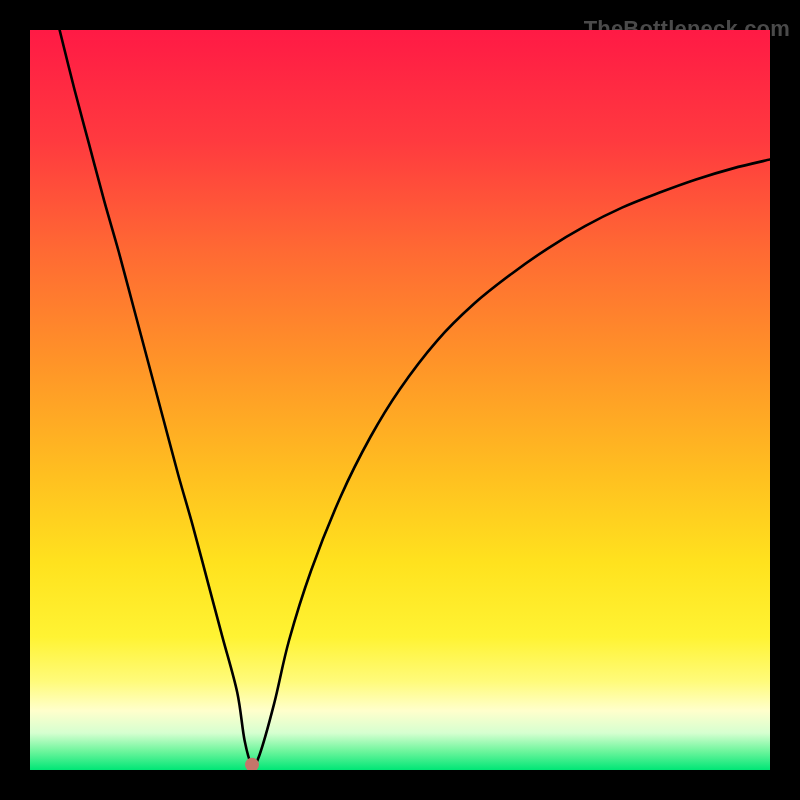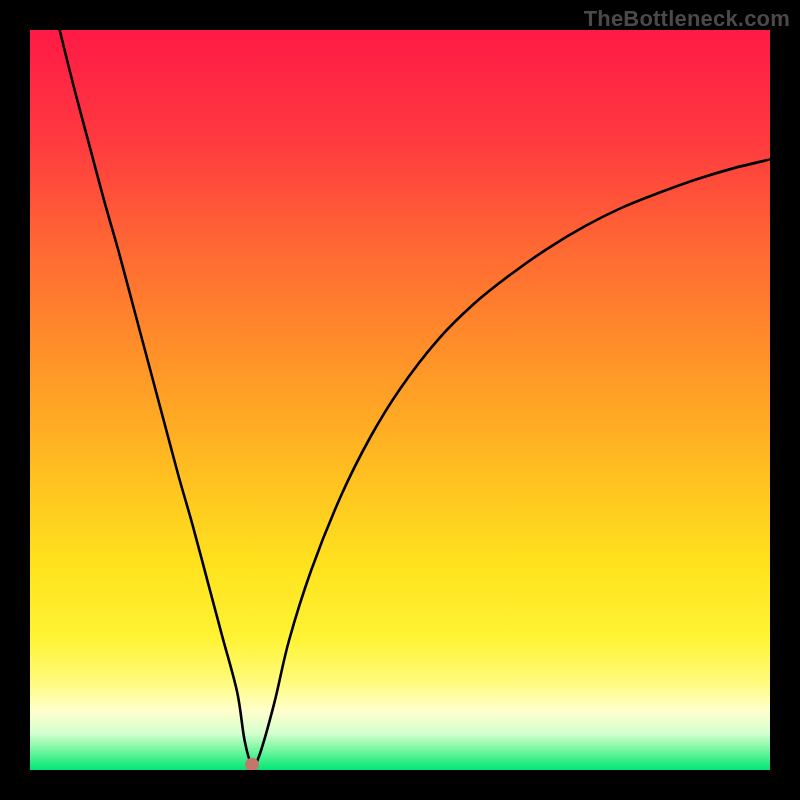--- a/index.html
+++ b/index.html
@@ -12,21 +12,21 @@
     font-family: Arial, Helvetica, sans-serif;
   }
   .frame {
     position: relative;
     width: 800px;
     height: 800px;
     background: #000;
   }
   .watermark {
     position: absolute;
-    top: 6px;
+    top: 16px;
     right: 10px;
     color: #4a4a4a;
     font-size: 22px;
     font-weight: 600;
     letter-spacing: 0.2px;
   }
   .plot-area {
     position: absolute;
     left: 30px;
     top: 30px;

